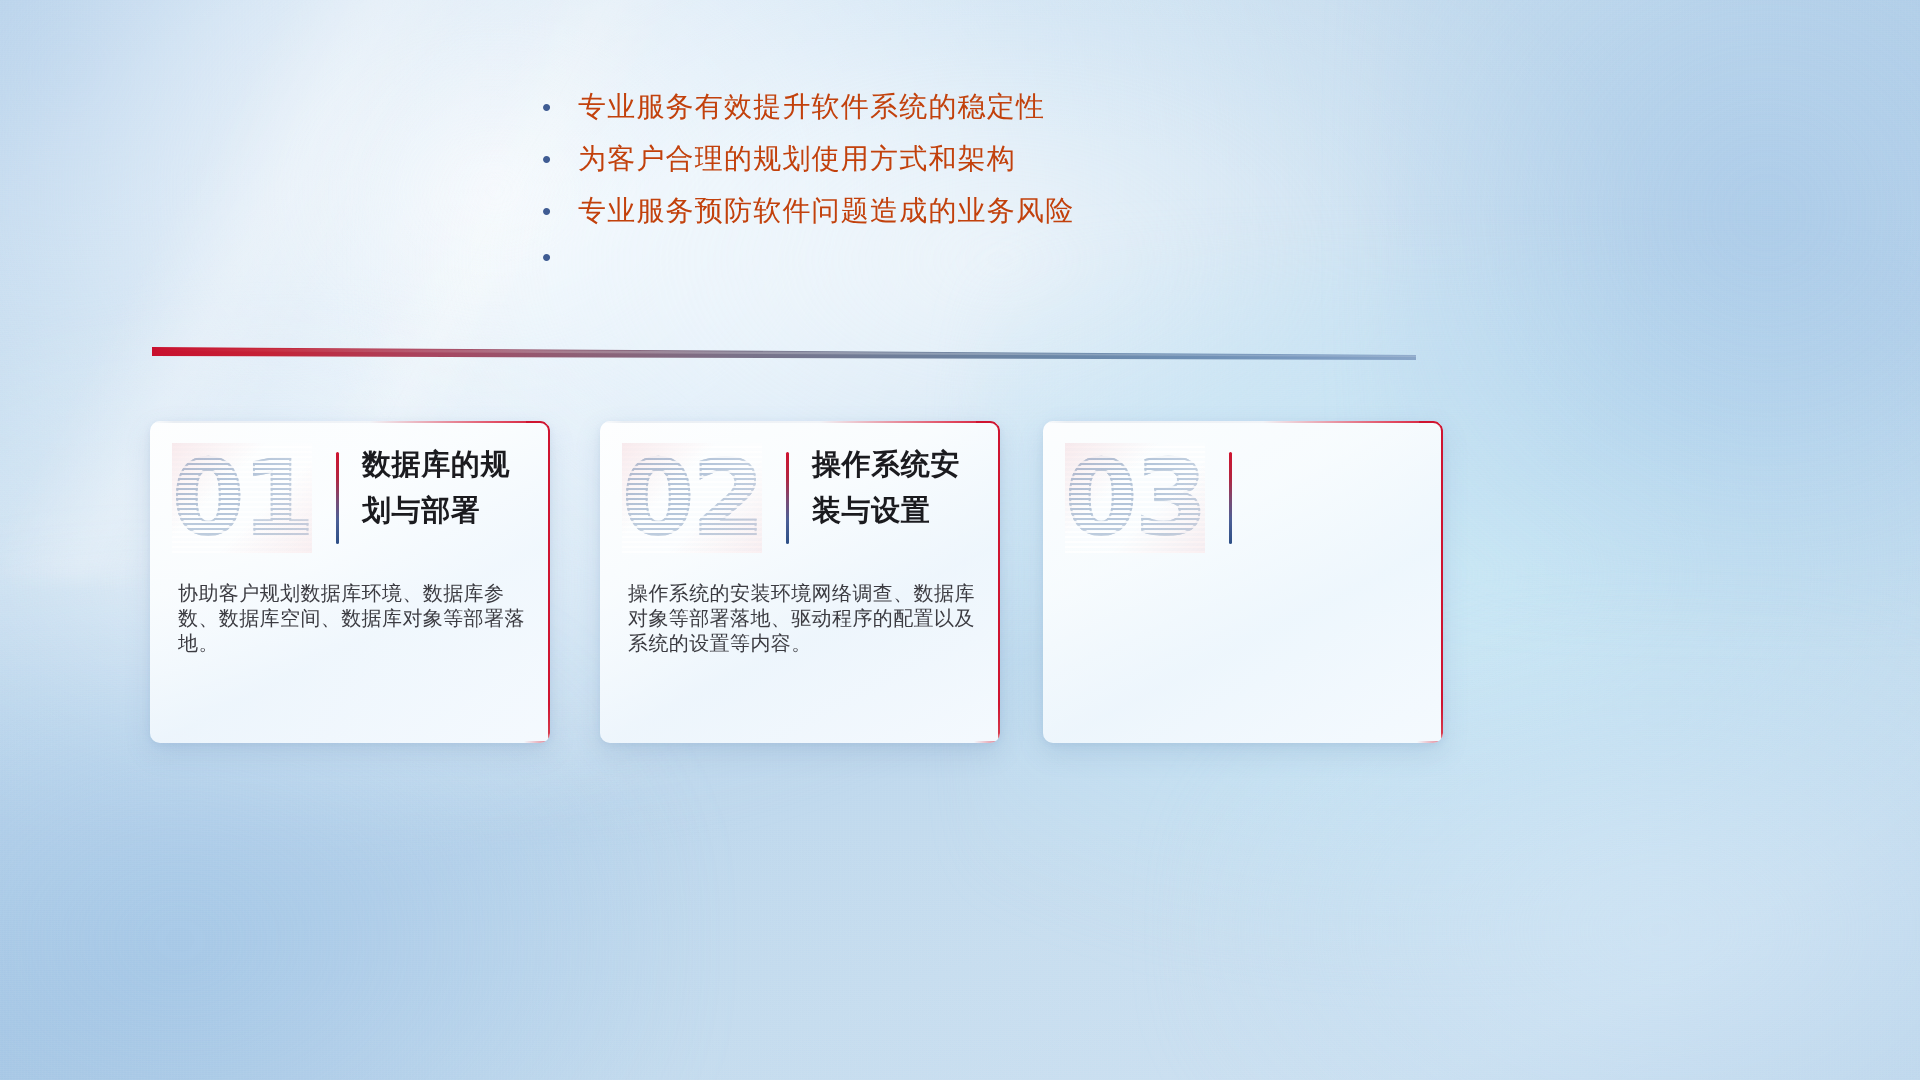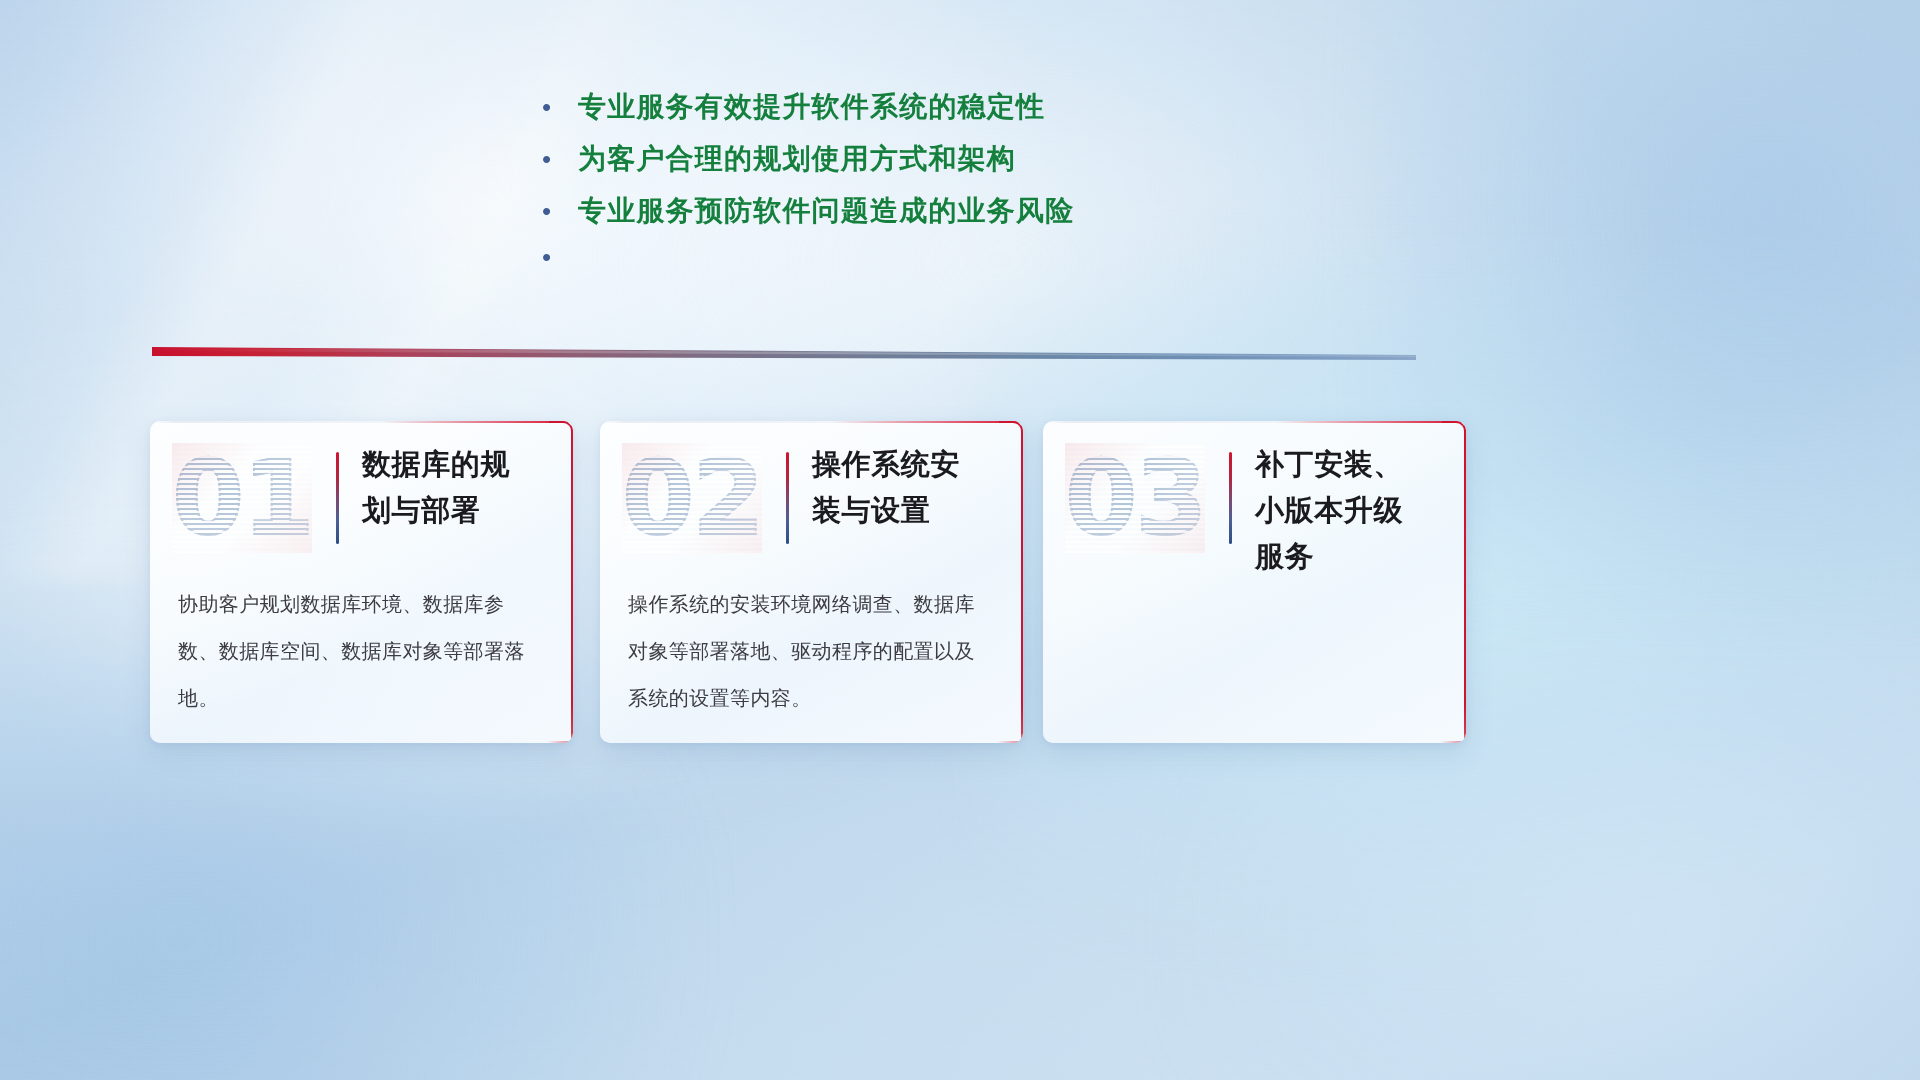--- a/index.html
+++ b/index.html
@@ -81,24 +81,24 @@
   .bullet-row{
     display:flex;align-items:baseline;
     height:52px;
   }
   .bullet-dot{
     width:36px;flex:0 0 36px;
     color:#3f5c93;font-size:26px;line-height:1;
     text-align:left;padding-left:6px;
   }
   .bullet-text{
-    color:#15803d;
+    color:#c2410c;
     font-size:28px;
     letter-spacing:1.2px;
-    font-weight:700;
+    font-weight:400;
     white-space:nowrap;
     text-align:right;
   }
 
   
   .divider{
     position:absolute;left:152px;top:347px;width:1264px;height:16px;
   }
   .divider .blade{
     position:absolute;left:0;top:0;width:100%;height:16px;
@@ -115,21 +115,20 @@
   
   .cards{
     position:absolute;left:150px;top:421px;width:1620px;height:330px;
   }
   .card{
     position:absolute;top:0;width:400px;height:322px;
     border-radius:10px;
     background:linear-gradient(153deg,rgba(255,255,255,.93) 0%,rgba(252,254,255,.90) 34%,rgba(243,249,254,.88) 62%,rgba(247,251,255,.95) 100%);
     box-shadow:0 10px 26px rgba(86,126,172,.17), 0 2px 6px rgba(86,126,172,.10);
     overflow:hidden;
-    padding-left:23px;
   }
   .card .accent-top{
     position:absolute;left:0;top:0;width:100%;height:2px;
     background:linear-gradient(90deg,rgba(255,255,255,.0) 0%,rgba(231,236,242,.9) 6%,rgba(240,243,247,.9) 55%,#e0485f 88%,#cf1430 100%);
     border-radius:10px 10px 0 0;
   }
   .card .accent-right{
     position:absolute;right:0;top:0;width:2px;height:100%;
     background:linear-gradient(180deg,#cf1430 0%,#cf1430 88%,#d63a4d 97%,rgba(214,58,77,.25) 100%);
   }
@@ -186,21 +185,21 @@
   }
   .card-title{
     position:absolute;left:212px;top:-2px;width:176px;
     color:#1b1b1f;
     font-size:29px;font-weight:700;line-height:46px;
     letter-spacing:.6px;
   }
   .card-body{
     position:absolute;left:28px;top:160px;width:352px;
     color:#3c3c42;
-    font-size:20px;line-height:47px;
+    font-size:20px;line-height:25px;
     letter-spacing:.4px;
   }
 </style>
 </head>
 <body>
 
 <div id="stage">
 
   <div class="bg-base"></div>
   <div class="bg-glow-f"></div>
@@ -278,19 +277,18 @@
     <div class="card" style="left:893px;">
       <div class="accent-top"></div>
       <div class="accent-right"></div>
       <div class="accent-corner"></div>
       <div class="accent-bottom"></div>
       <div class="card-head">
         <div class="num">03</div>
         <div class="num-mask"></div>
         <div class="num-tint"></div>
         <div class="vbar"></div>
-        <div class="card-title">补丁安装、小版本升级服务</div>
       </div>
     </div>
 
   </div>
 
 </div>
 
 </body></html>

